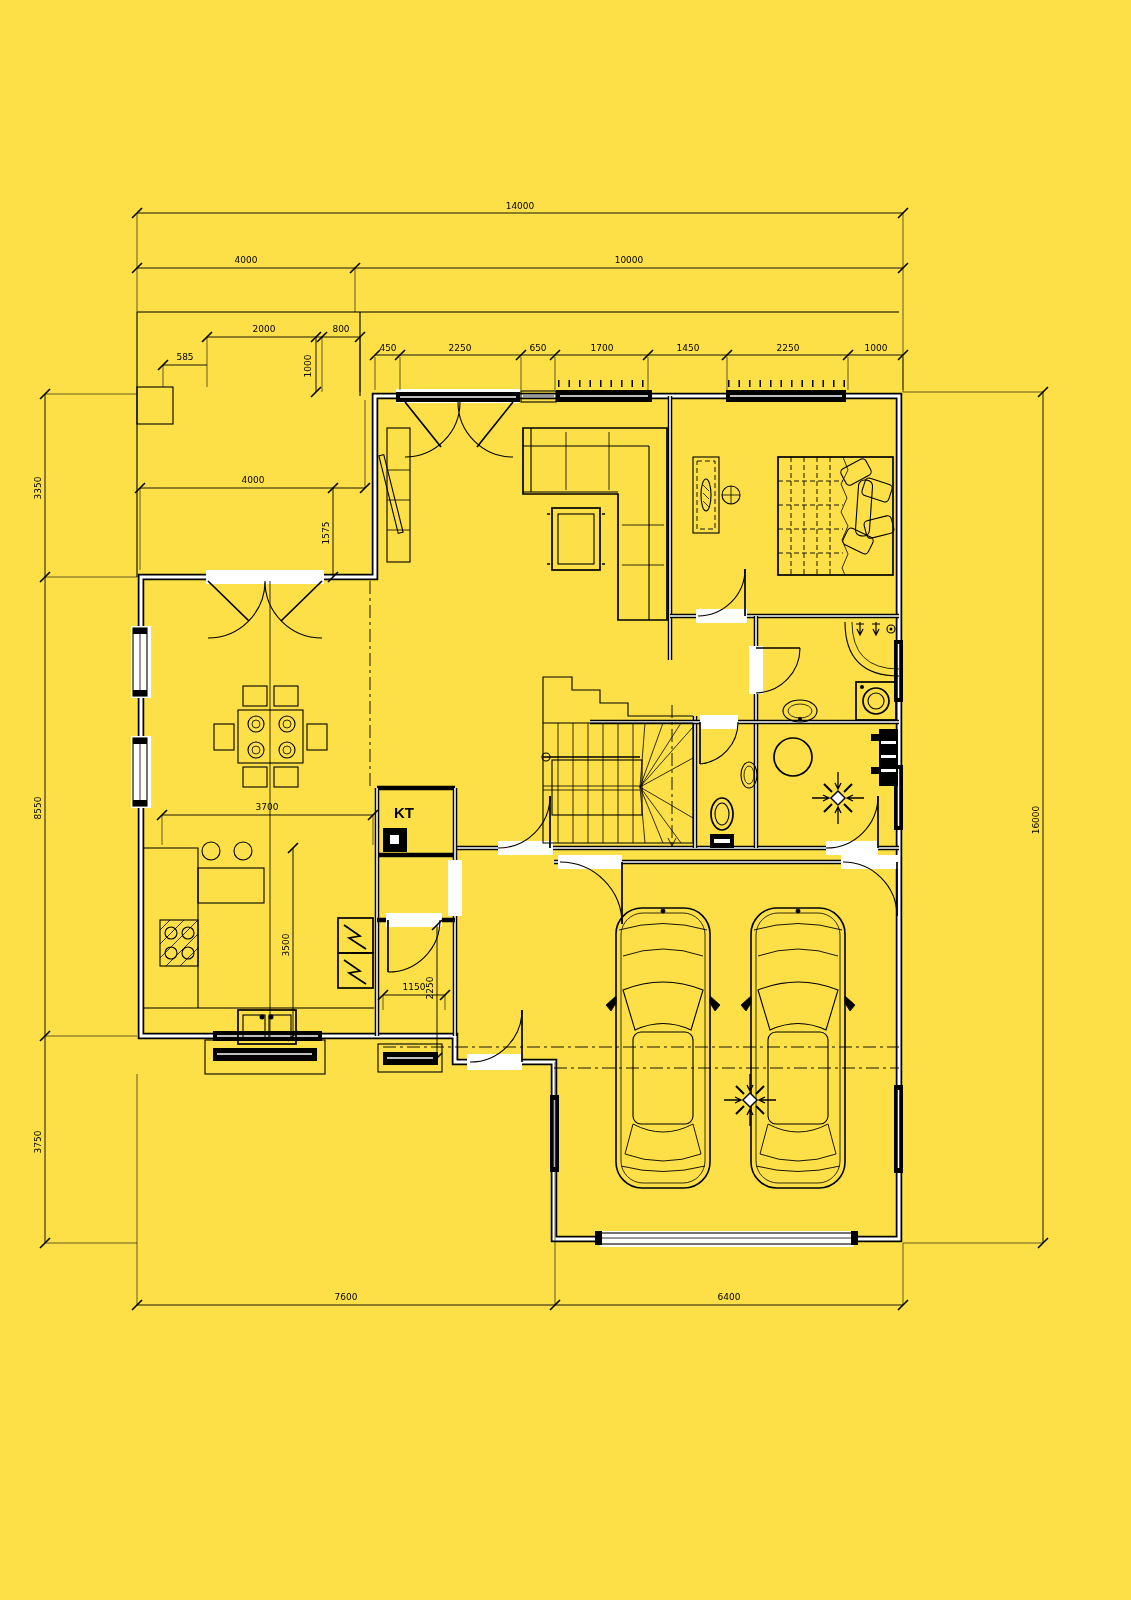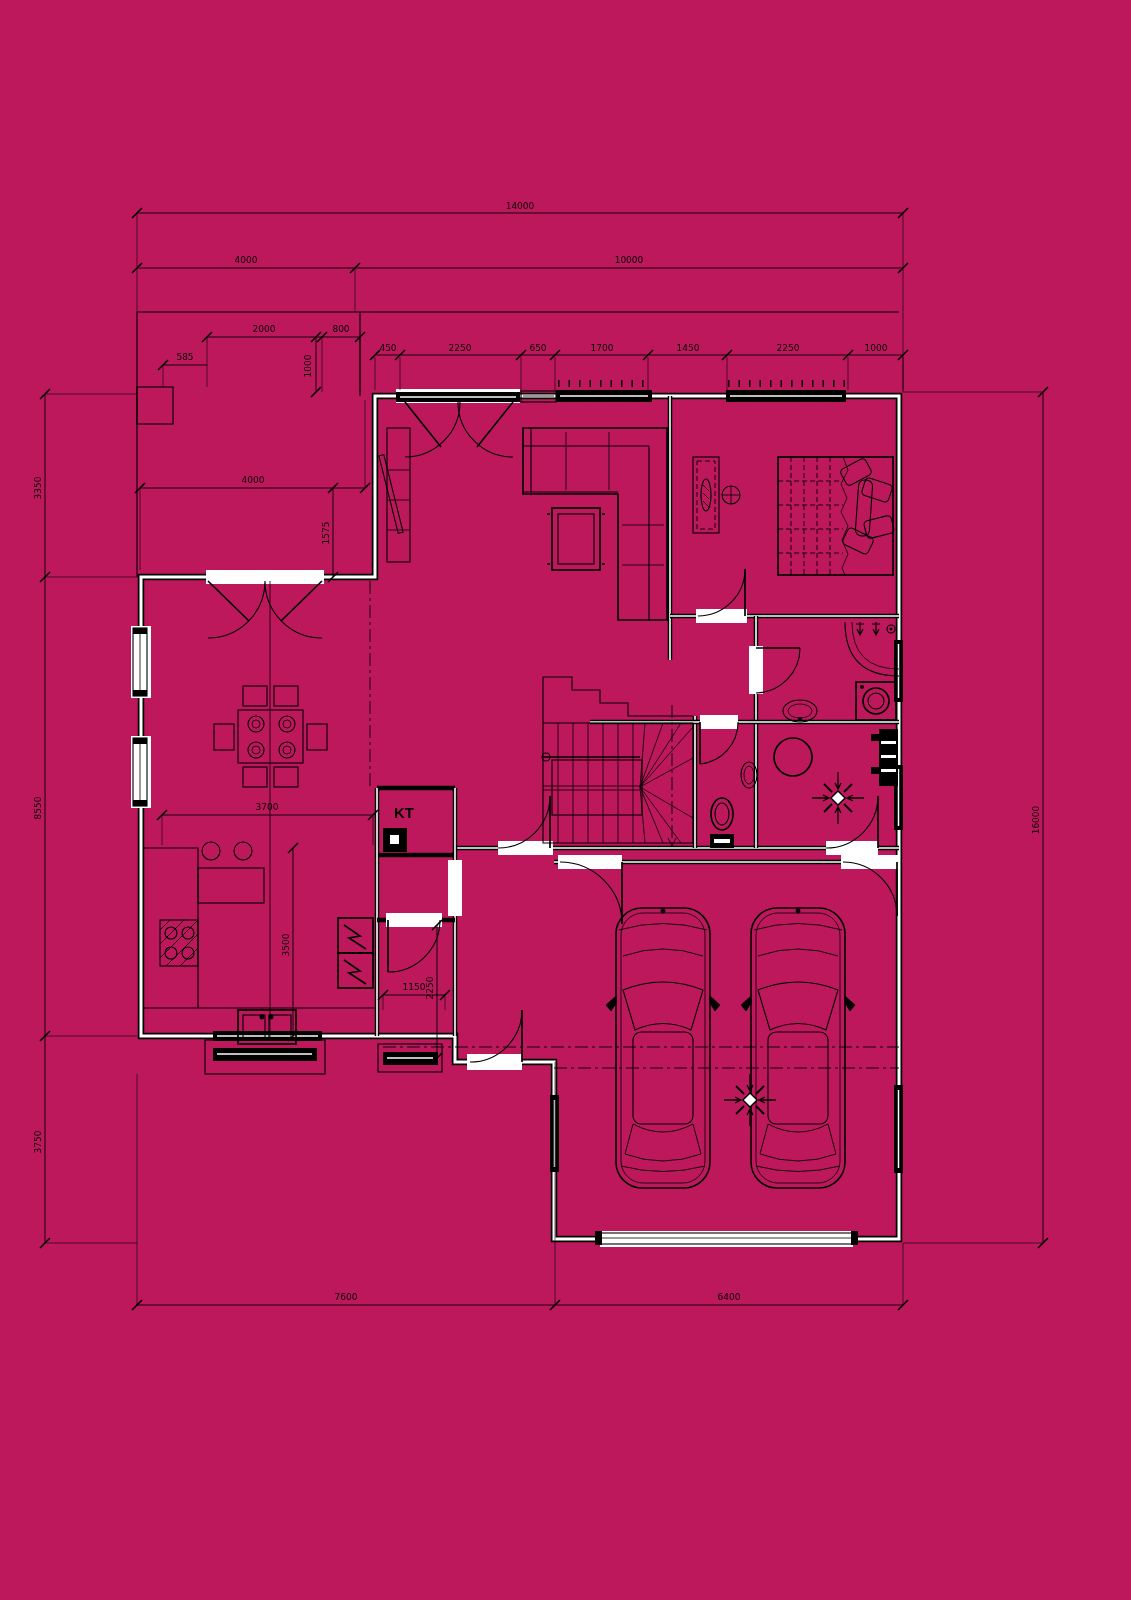--- a/index.html
+++ b/index.html
@@ -1,16 +1,16 @@
 <!DOCTYPE html>
 <html><head>
 <meta charset="utf-8">
 <style>
   html,body{margin:0;padding:0;background:#ffffff;}
-  .page{width:1131px;height:1600px;position:relative;background:#be185d;}
+  .page{width:1131px;height:1600px;position:relative;background:#fde047;}
   svg{display:block;}
   
   .wall{stroke:#000;stroke-width:6.5;fill:none;}
   .wallgap{stroke:#fff;stroke-width:3;fill:none;}
   .iw{stroke:#000;stroke-width:4.5;fill:none;}
   .iwgap{stroke:#fff;stroke-width:1.6;fill:none;}
   .thin{stroke:#000;stroke-width:1.1;fill:none;}
   .med{stroke:#000;stroke-width:1.7;fill:none;}
   .fine{stroke:#000;stroke-width:0.8;fill:none;}
   .dim{stroke:#000;stroke-width:0.9;fill:none;}

